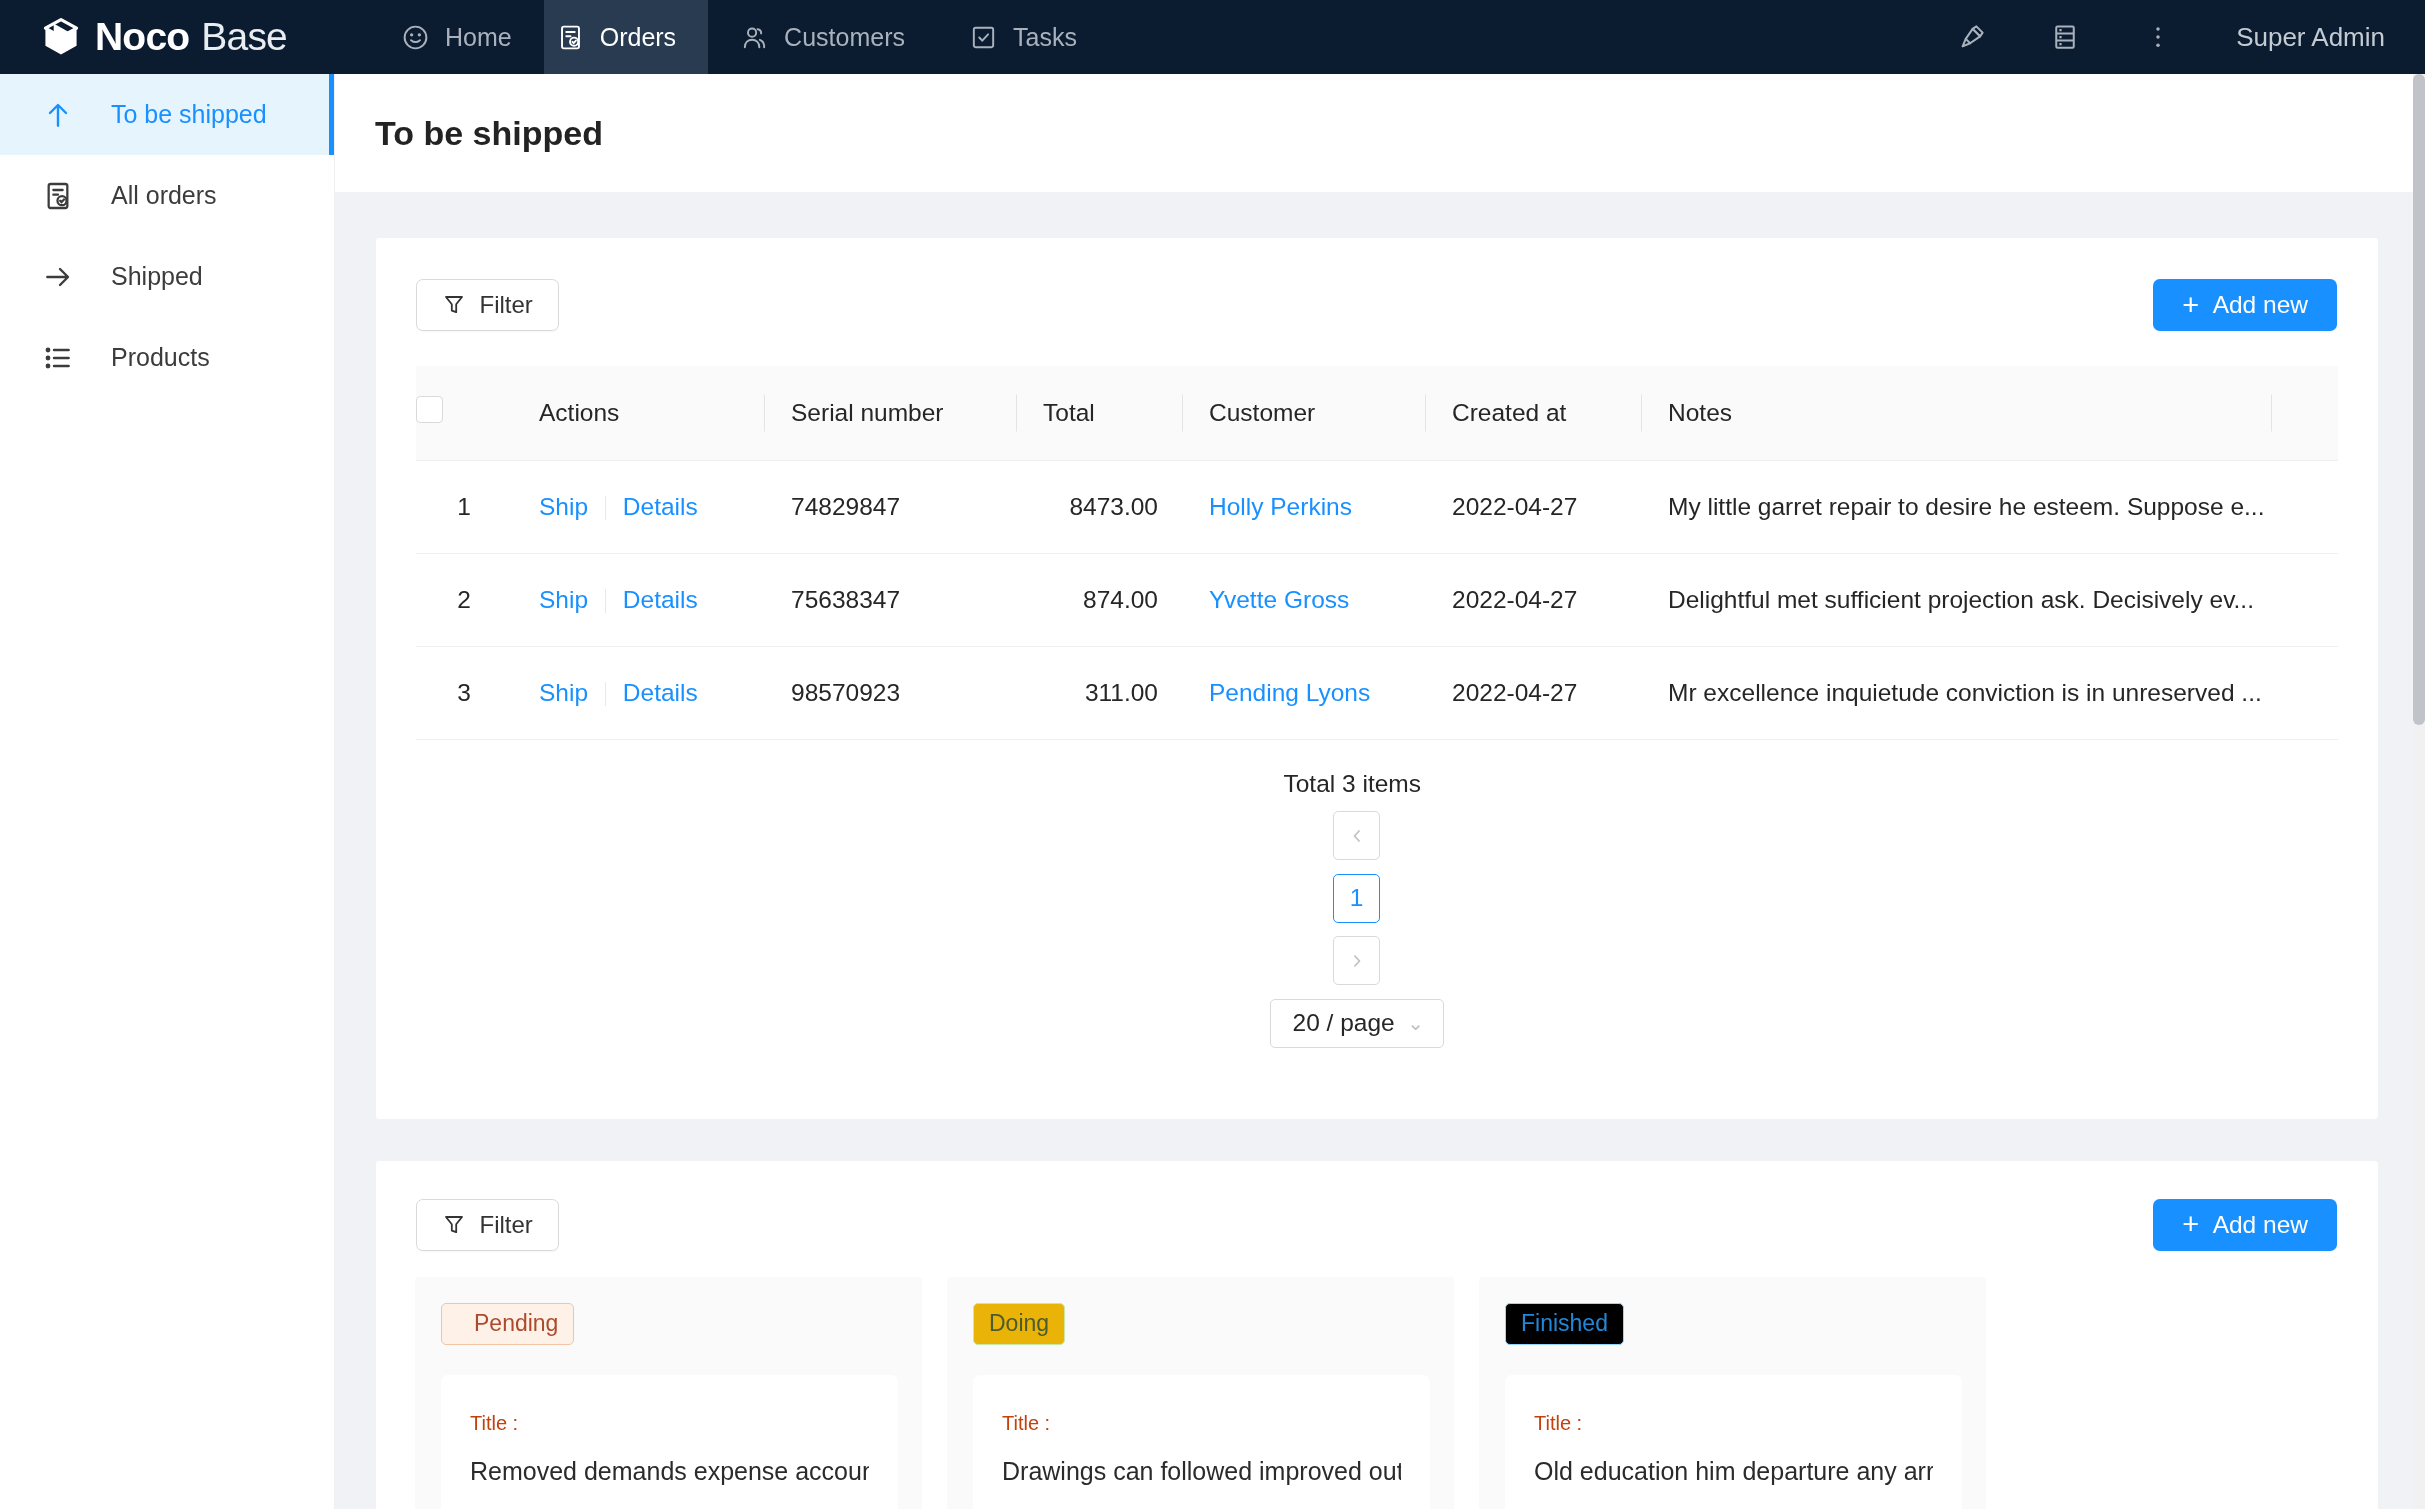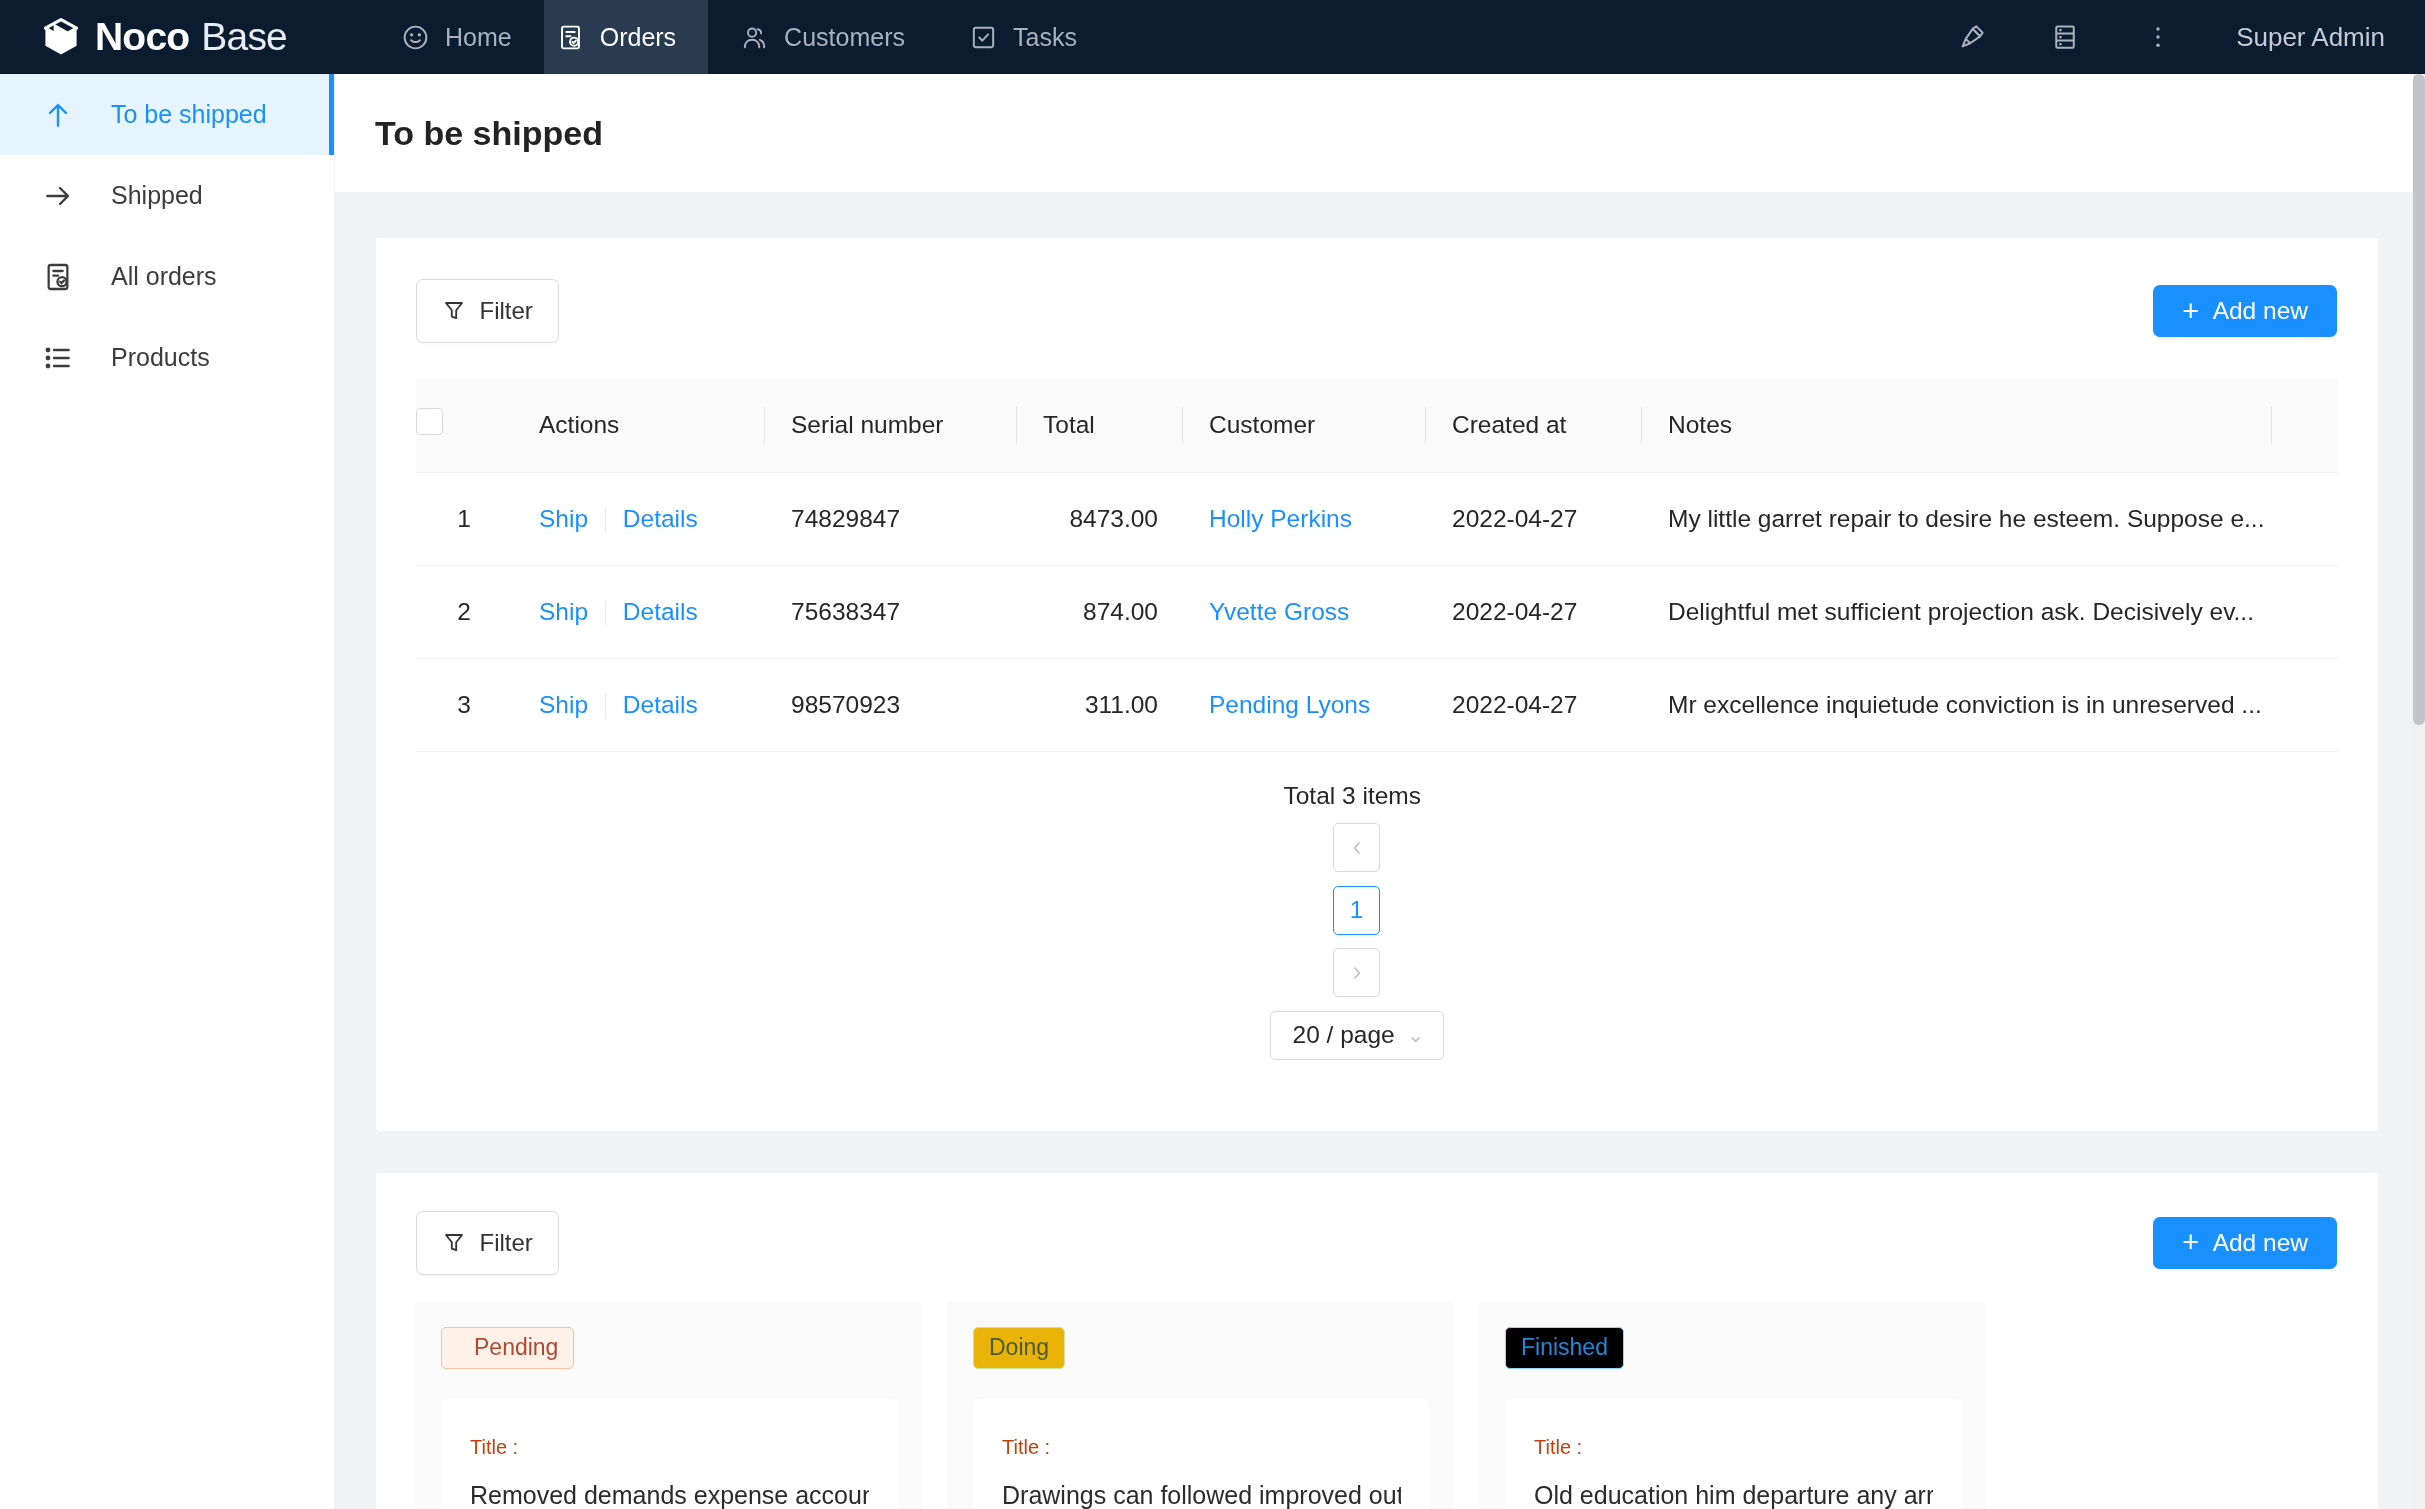--- a/index.html
+++ b/index.html
@@ -27,21 +27,21 @@
   .side-item { height:81px; display:flex; align-items:center; gap:37px; padding-left:42px; font-size:25px; color:#3c3c3c; cursor:pointer; }
   .side-item .sicon { width:32px; height:32px; flex:0 0 32px; }
   .side-item.active { background:#e6f4fd; color:#1890ff; border-right:5px solid #1890ff; }
   .main { flex:1; position:relative; overflow:hidden; }
   .page-header { height:118px; background:#ffffff; display:flex; align-items:center; padding-left:40px; }
   .page-title { font-size:34px; font-weight:600; color:#232323; }
   .content { padding:46px 48px 0 41px; }
 
   .card { background:#ffffff; border-radius:3.4px; }
   .card-toolbar { display:flex; justify-content:space-between; align-items:center; padding:41px 41px 0 40px; }
-  .btn-filter { display:inline-flex; align-items:center; gap:13.5px; height:64px; padding:0 25px; background:#fff;
+  .btn-filter { display:inline-flex; align-items:center; gap:13.5px; height:52px; padding:0 25px; background:#fff;
                 border:0.8px solid #d9d9d9; border-radius:6.8px; font-size:24px; color:#333; cursor:pointer;
                 box-shadow:0 1.7px 0 rgba(0,0,0,0.02); }
   .btn-filter svg { width:24px; height:24px; }
   .btn-primary { display:inline-flex; align-items:center; justify-content:center; gap:13.5px; height:52px; padding:0 29px;
                  background:#1890ff; border:none; border-radius:6.8px; font-size:24.5px; color:#fff; cursor:pointer; }
   .btn-primary .plus { font-size:29px; font-weight:300; line-height:1; }
 
   
   .order-table { width:1921px; margin:35px 41px 0 40px; border-collapse:collapse; table-layout:fixed; font-size:24.5px; }
   .order-table th { background:#fafafa; height:94px; text-align:left; font-weight:500; color:#262626; position:relative;
@@ -160,33 +160,33 @@
 <div class="layout">
 
   <aside class="sidebar">
     <div class="side-item active">
       <svg class="sicon" viewBox="0 0 24 24" fill="none" stroke="currentColor" stroke-width="1.8" stroke-linecap="round" stroke-linejoin="round">
         <path d="M12 20 V5 M6 10.5 L12 4.5 L18 10.5"></path>
       </svg>
       <span>To be shipped</span>
     </div>
     <div class="side-item">
-      <svg class="sicon" viewBox="0 0 24 24" fill="none" stroke="currentColor" stroke-width="1.8" stroke-linecap="round" stroke-linejoin="round">
-        <path d="M4 12 H19 M13.5 6 L19.5 12 L13.5 18"></path>
-      </svg>
-      <span>Shipped</span>
-    </div>
-    <div class="side-item">
       <svg class="sicon" viewBox="0 0 24 24" fill="none" stroke="currentColor" stroke-width="1.7" stroke-linecap="round">
         <rect x="5" y="3" width="14" height="18" rx="1.5"></rect>
           <path d="M8.5 7.5 H15.5 M8.5 11 H12"></path>
         <circle cx="15" cy="15.5" r="3.4" fill="#ffffff"></circle>
           <path d="M13.6 15.6 l1 1 l1.9 -2"></path>
       </svg>
       <span>All orders</span>
+    </div>
+    <div class="side-item">
+      <svg class="sicon" viewBox="0 0 24 24" fill="none" stroke="currentColor" stroke-width="1.8" stroke-linecap="round" stroke-linejoin="round">
+        <path d="M4 12 H19 M13.5 6 L19.5 12 L13.5 18"></path>
+      </svg>
+      <span>Shipped</span>
     </div>
     <div class="side-item">
       <svg class="sicon" viewBox="0 0 24 24" fill="none" stroke="currentColor" stroke-width="1.8" stroke-linecap="round">
         <path d="M9 6 H20 M9 12 H20 M9 18 H20"></path>
         <circle cx="4.5" cy="6" r="0.9" fill="currentColor"></circle>
           <circle cx="4.5" cy="12" r="0.9" fill="currentColor"></circle>
           <circle cx="4.5" cy="18" r="0.9" fill="currentColor"></circle>
       </svg>
       <span>Products</span>
     </div>

